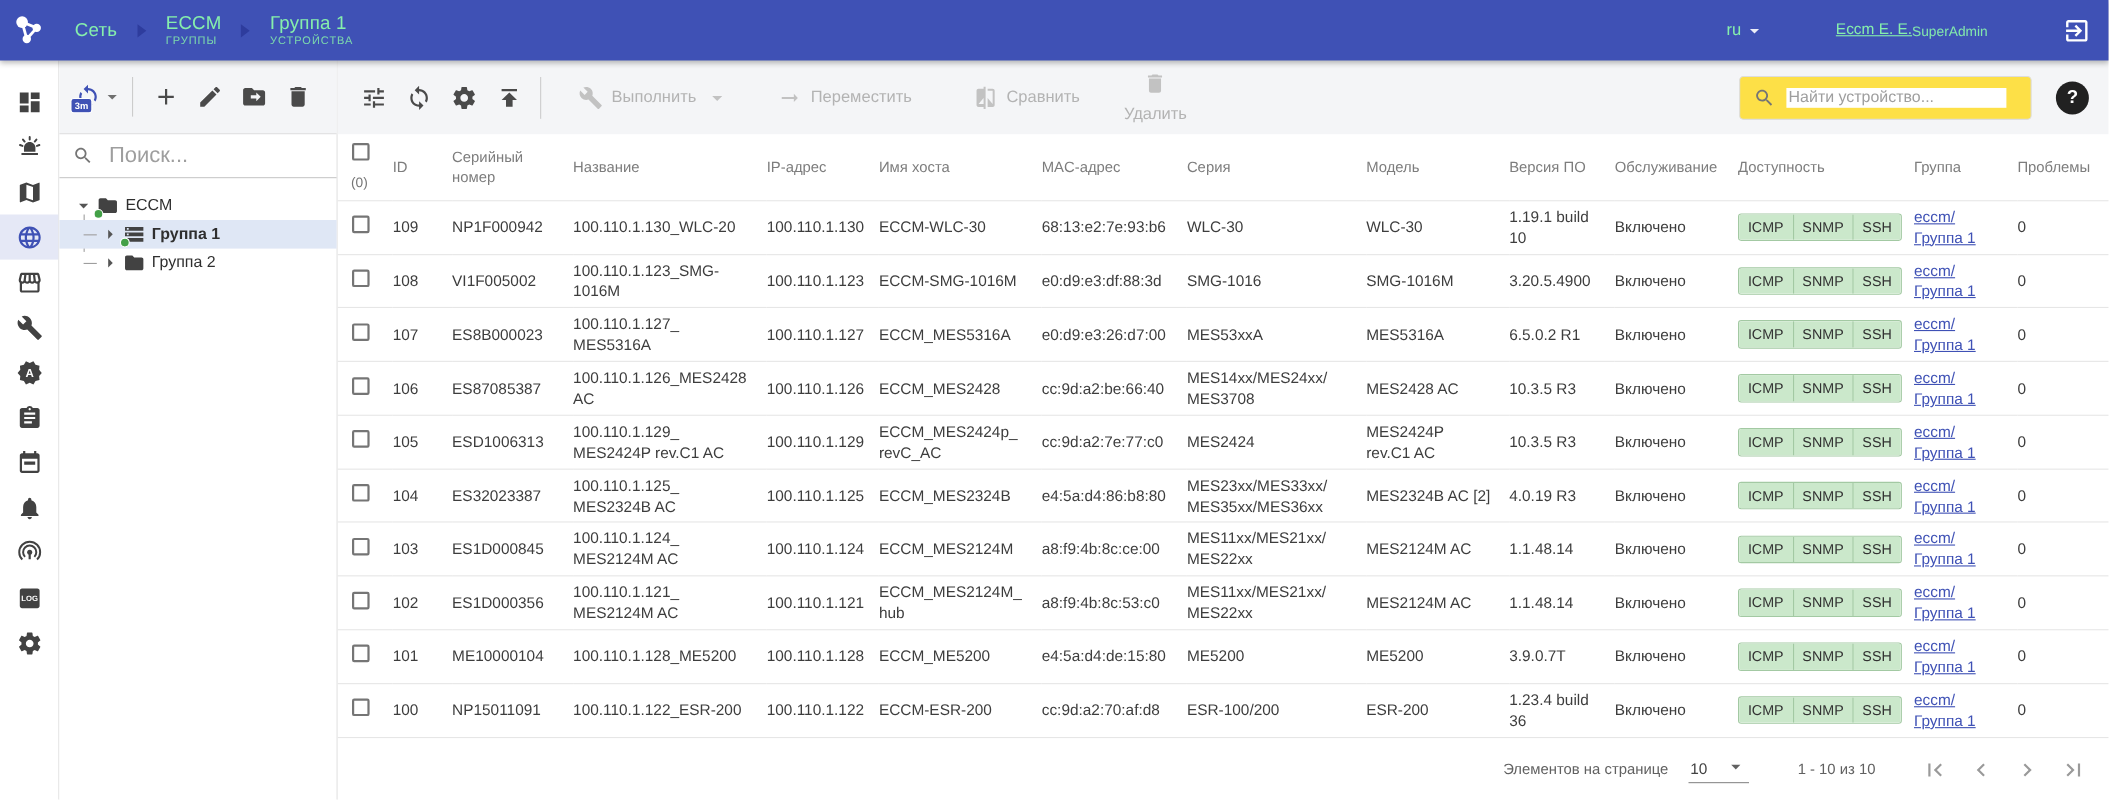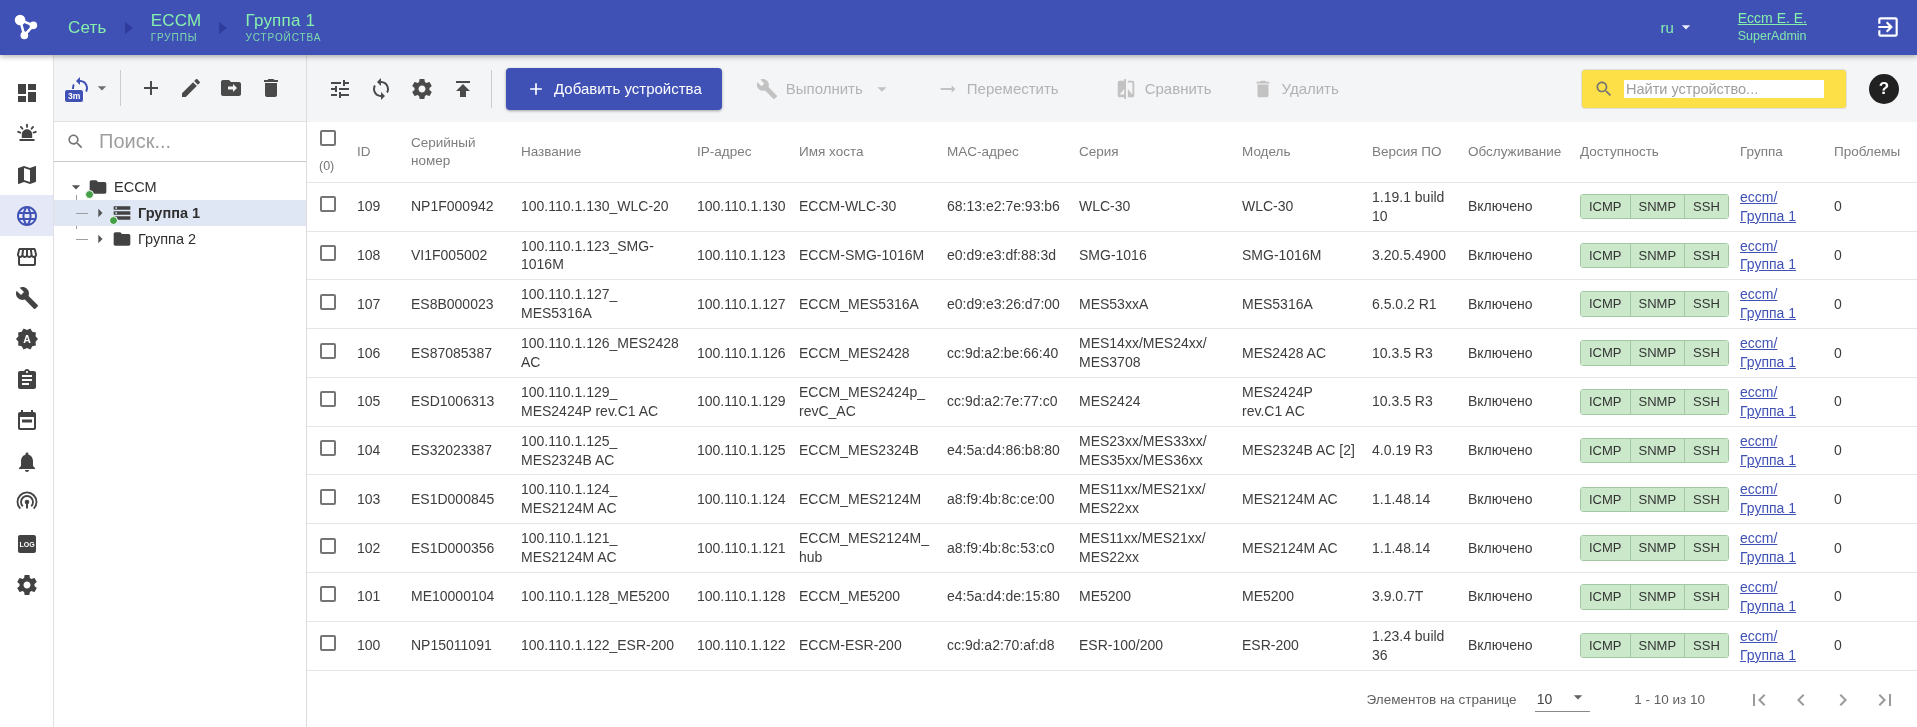--- a/index.html
+++ b/index.html
@@ -20,21 +20,21 @@
   .logo-box { width:54px; display:flex; justify-content:center; }
   .bc { display:flex; align-items:center; margin-left:14px; }
   .bc-label { font-size:17px; font-weight:500; letter-spacing:.2px; }
   .bc-item { display:flex; flex-direction:column; line-height:1.05; }
   .bc-cap { font-size:10px; letter-spacing:.9px; opacity:.85; margin-top:3px; }
   .bc-arrow { width:0; height:0; border-top:6px solid transparent; border-bottom:6px solid transparent;
     border-left:8px solid #2e3c9d; margin:0 18px; }
   .header-right { margin-left:auto; display:flex; align-items:center; }
   .lang { display:flex; align-items:center; font-size:15px; cursor:pointer; }
   .lang svg { width:20px; height:20px; fill:#fff; opacity:.9; margin-left:2px; }
-  .user { display:flex; flex-direction:column; margin-left:42px; line-height:1.1; }
+  .user { display:flex; margin-left:64px; line-height:1.1; }
   .user-name { font-size:14px; text-decoration:underline; cursor:pointer; }
   .user-role { font-size:12.5px; margin-top:4px; opacity:.95; }
   .exit-btn { margin-left:68px; margin-right:16px; cursor:pointer; }
   .exit-btn svg { width:26px; height:26px; fill:#fff; }
 
   
   .sidebar {
     position:absolute; top:55px; left:0; bottom:0; width:54px; background:#fff;
     border-right:1px solid #e0e0e0; padding-top:17px; display:flex; flex-direction:column;
   }
@@ -87,21 +87,21 @@
   .main { position:absolute; top:55px; left:307px; right:0; bottom:0; background:#fff; }
   .toolbar { height:67px; background:#f4f5f7; display:flex; align-items:center; padding-right:18px; }
   .tb-icons { display:flex; gap:17px; margin-left:21px; }
   .toolbar-divider { width:1px; height:38px; background:#ccc; margin-left:16px; }
   .add-btn { margin-left:14px; height:42px; background:#3f51b5; color:#fff; border:none; border-radius:4px;
     font-size:15px; font-family:inherit; display:flex; align-items:center; gap:8px; padding:0 20px;
     box-shadow:0 1px 3px rgba(0,0,0,.35); cursor:pointer; }
   .add-btn svg { width:20px; height:20px; fill:#fff; }
   .action { display:flex; align-items:center; gap:8px; color:#b3b3b3; font-size:15px; cursor:default; }
   .action svg { width:22px; height:22px; fill:#c2c2c2; }
-  .a1 { margin-left:34px; } .a2 { margin-left:44px; } .a3 { margin-left:56px; } .a4 { margin-left:40px; }
+  .a1 { margin-left:34px; } .a2 { margin-left:44px; } .a3 { margin-left:56px; } .a4 { margin-left:40px;flex-direction:column; }
   .dev-search { margin-left:auto; width:266px; height:40px; border:1px solid #ddd; border-radius:4px;
     background:#fde047; display:flex; align-items:center; padding:0 12px; }
   .dev-search svg { width:20px; height:20px; fill:#757575; flex:none; }
   .dev-search input { border:none; outline:none; margin-left:10px; font-size:14.5px; width:200px;
     font-family:inherit; color:#424242; }
   .dev-search input::placeholder { color:#9e9e9e; }
   .help-btn { width:30px; height:30px; border-radius:50%; background:#212121; color:#fff; font-size:17px;
     font-weight:bold; display:flex; align-items:center; justify-content:center; margin-left:22px; cursor:pointer; }
 
   
@@ -366,26 +366,20 @@
               <path d="M19.43 12.98c.04-.32.07-.64.07-.98s-.03-.66-.07-.98l2.11-1.65c.19-.15.24-.42.12-.64l-2-3.46c-.12-.22-.39-.3-.61-.22l-2.49 1c-.52-.4-1.08-.73-1.69-.98l-.38-2.65C14.46 2.18 14.25 2 14 2h-4c-.25 0-.46.18-.49.42l-.38 2.65c-.61.25-1.17.59-1.69.98l-2.49-1c-.23-.09-.49 0-.61.22l-2 3.46c-.13.22-.07.49.12.64l2.11 1.65c-.04.32-.07.65-.07.98s.03.66.07.98l-2.11 1.65c-.19.15-.24.42-.12.64l2 3.46c.12.22.39.3.61.22l2.49-1c.52.4 1.08.73 1.69.98l.38 2.65c.03.24.24.42.49.42h4c.25 0 .46-.18.49-.42l.38-2.65c.61-.25 1.17-.59 1.69-.98l2.49 1c.23.09.49 0 .61-.22l2-3.46c.12-.22.07-.49-.12-.64l-2.11-1.65zM12 15.5c-1.93 0-3.5-1.57-3.5-3.5s1.57-3.5 3.5-3.5 3.5 1.57 3.5 3.5-1.57 3.5-3.5 3.5z"></path>
             </svg>
         </div>
         <div class="tb-ic" style="margin:0">
           <svg viewBox="0 0 24 24">
               <path d="M5 4v2h14V4H5zm0 10h4v6h6v-6h4l-7-7-7 7z"></path>
             </svg>
         </div>
       </div>
       <div class="toolbar-divider"></div>
-      <button class="add-btn">
-        <svg viewBox="0 0 24 24">
-            <path d="M19 13h-6v6h-2v-6H5v-2h6V5h2v6h6v2z"></path>
-          </svg>
-        <span>Добавить устройства</span>
-      </button>
       <div class="action a1">
         <svg viewBox="0 0 24 24">
             <path d="M22.7 19l-9.1-9.1c.9-2.3.4-5-1.5-6.9-2-2-5-2.4-7.4-1.3L9 6 6 9 1.6 4.7C.4 7.1.9 10.1 2.9 12.1c1.9 1.9 4.6 2.4 6.9 1.5l9.1 9.1c.4.4 1 .4 1.4 0l2.3-2.3c.5-.4.5-1.1.1-1.4z"></path>
           </svg>
         <span>Выполнить</span>
         <svg viewBox="0 0 24 24">
             <path d="M7 10l5 5 5-5z"></path>
           </svg>
       </div>
       <div class="action a2">

